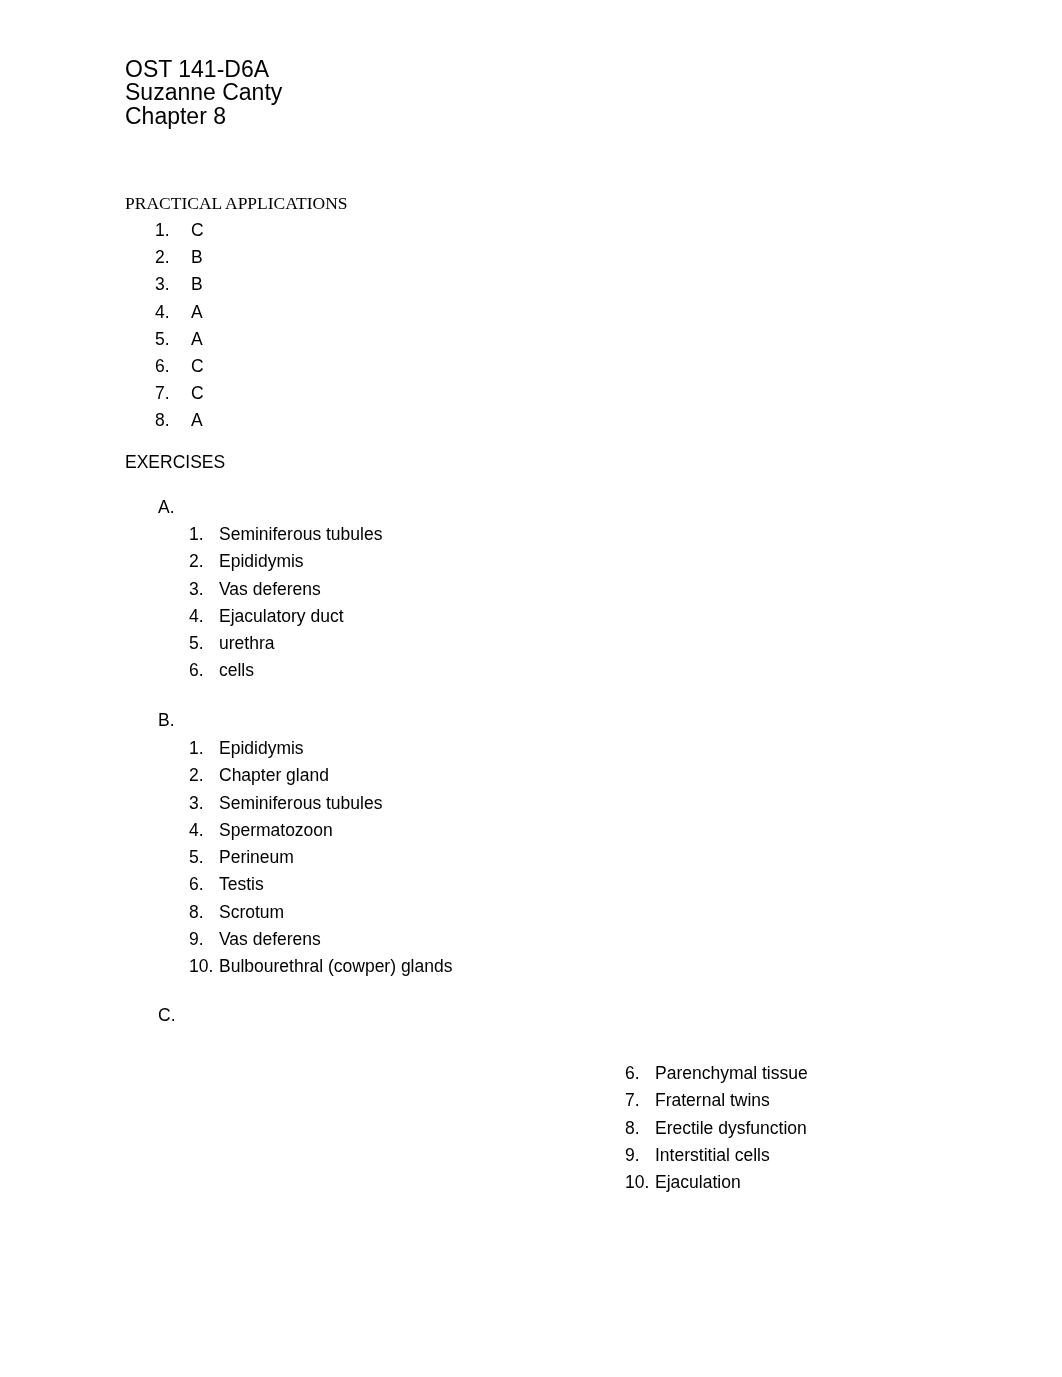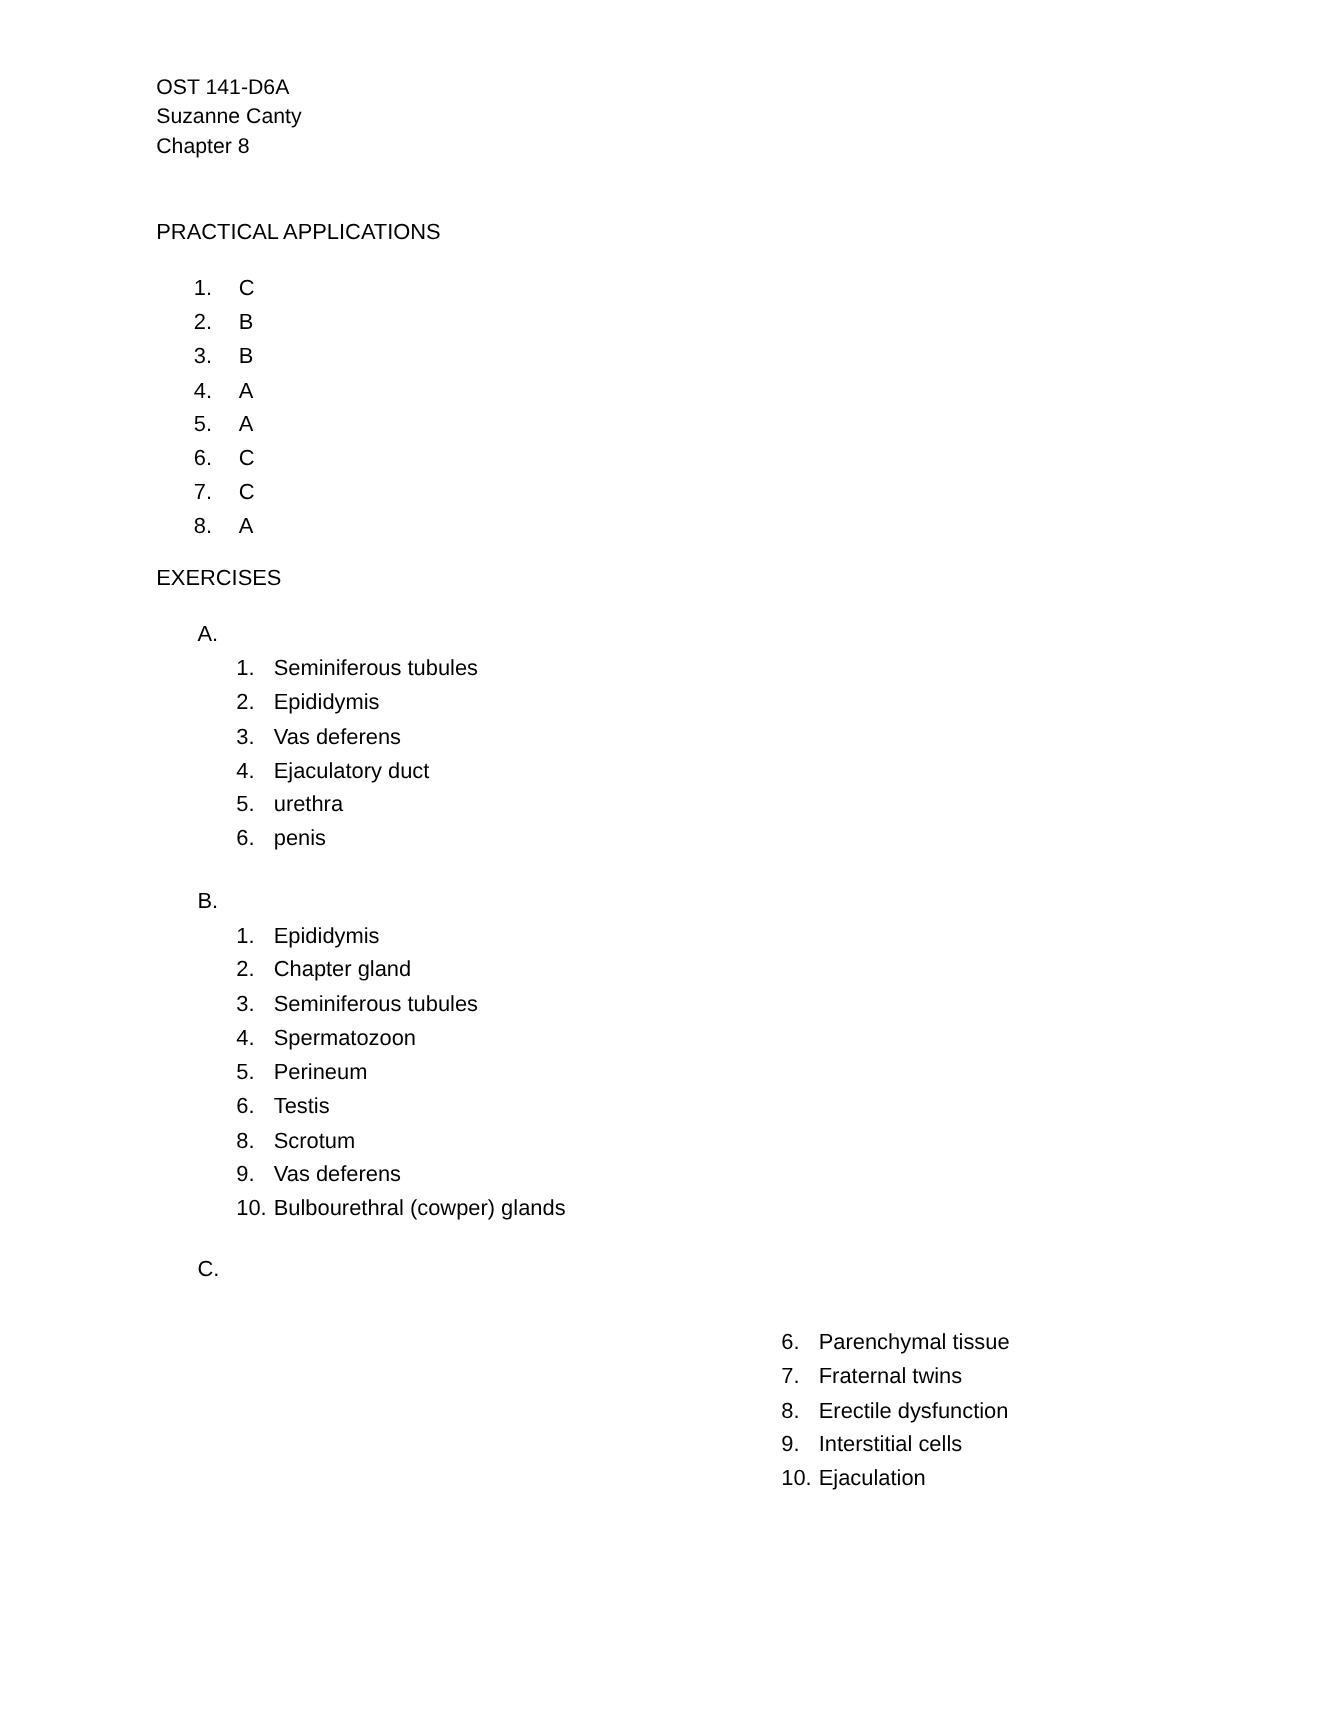--- a/index.html
+++ b/index.html
@@ -24,34 +24,34 @@
     height: 1377px;
     background: #ffffff;
     overflow: hidden;
   }
 
   
   .doc-header {
     position: absolute;
     left: 125px;
     top: 58px;
-    font-size: 17px;
+    font-size: 23px;
     line-height: 23.4px;
   }
   .doc-header div { white-space: pre; }
 
   
   .section-heading {
     position: absolute;
     left: 125px;
     font-size: 17.5px;
     line-height: 23.4px;
     white-space: pre;
   }
-  #heading-practical { top: 174px; }
+  #heading-practical { top: 192px; font-family: Liberation Serif, serif; }
   #heading-exercises { top: 451px; }
 
   
   .answer-list {
     position: absolute;
     left: 125px;
     top: 217px;
     font-size: 17.5px;
     line-height: 27.2px;
     list-style: none;
@@ -143,21 +143,21 @@
   <div class="section-heading" id="heading-exercises">EXERCISES</div>
 
   <div class="sub-letter" id="letter-a">A.</div>
 
   <ol class="sub-list" id="list-a">
     <li><span class="num">1.</span><span class="txt">Seminiferous tubules</span></li>
     <li><span class="num">2.</span><span class="txt">Epididymis</span></li>
     <li><span class="num">3.</span><span class="txt">Vas deferens</span></li>
     <li><span class="num">4.</span><span class="txt">Ejaculatory duct</span></li>
     <li><span class="num">5.</span><span class="txt">urethra</span></li>
-    <li><span class="num">6.</span><span class="txt">penis</span></li>
+    <li><span class="num">6.</span><span class="txt">cells</span></li>
   </ol>
 
   <div class="sub-letter" id="letter-b">B.</div>
 
   <ol class="sub-list" id="list-b">
     <li><span class="num">1.</span><span class="txt">Epididymis</span></li>
     <li><span class="num">2.</span><span class="txt">Chapter gland</span></li>
     <li><span class="num">3.</span><span class="txt">Seminiferous tubules</span></li>
     <li><span class="num">4.</span><span class="txt">Spermatozoon</span></li>
     <li><span class="num">5.</span><span class="txt">Perineum</span></li>

